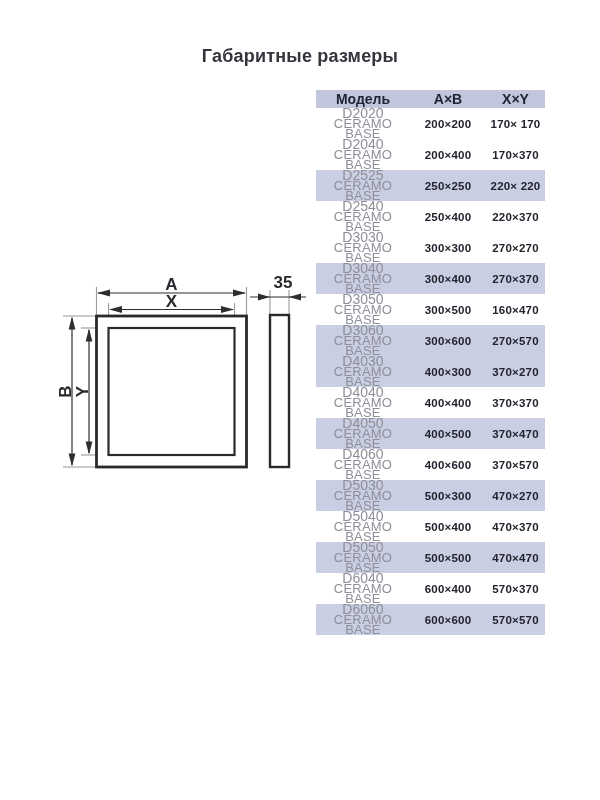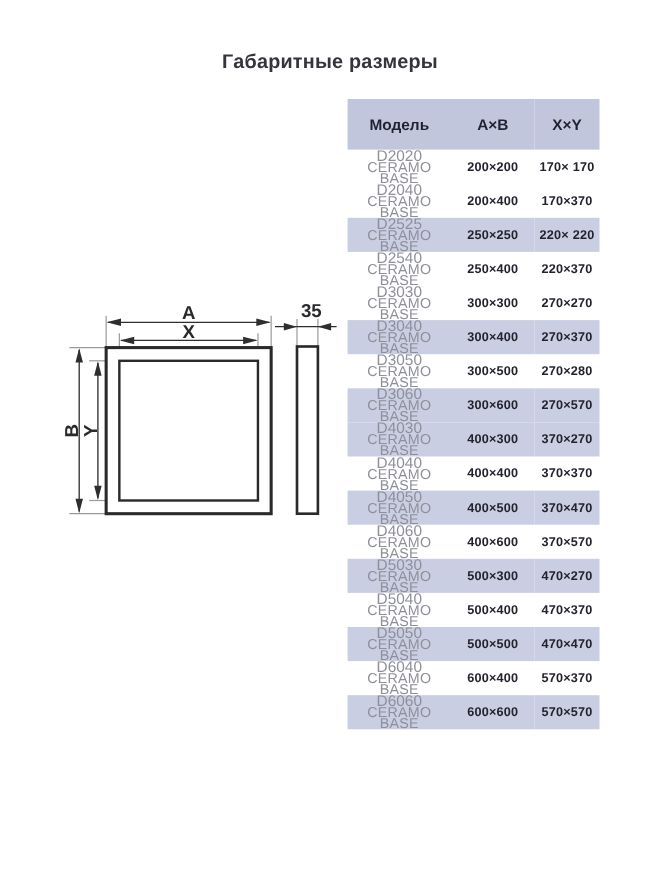--- a/index.html
+++ b/index.html
@@ -38,21 +38,21 @@
   }
   .dim-table {
     position: absolute;
     left: 316px; top: 90px;
     width: 229px;
     border-collapse: collapse;
     table-layout: fixed;
   }
   .dim-table th {
     background: #c1c6dd;
-    height: 46px;
+    height: 18px;
     font-size: 14px;
     font-weight: bold;
     color: #1f2230;
     text-align: center;
     vertical-align: middle;
     padding: 0;
   }
   .dim-table td {
     height: 28px;
     text-align: center;
@@ -206,21 +206,21 @@
         </td>
         <td class="val">300×400</td>
         <td class="val">270×370</td>
       </tr>
       <tr>
         <td>
           <div class="model-name">D3050</div>
           <div class="model-series">CERAMO BASE</div>
         </td>
         <td class="val">300×500</td>
-        <td class="val">270×280</td>
+        <td class="val">160×470</td>
       </tr>
       <tr class="alt">
         <td>
           <div class="model-name">D3060</div>
           <div class="model-series">CERAMO BASE</div>
         </td>
         <td class="val">300×600</td>
         <td class="val">270×570</td>
       </tr>
       <tr class="alt">

